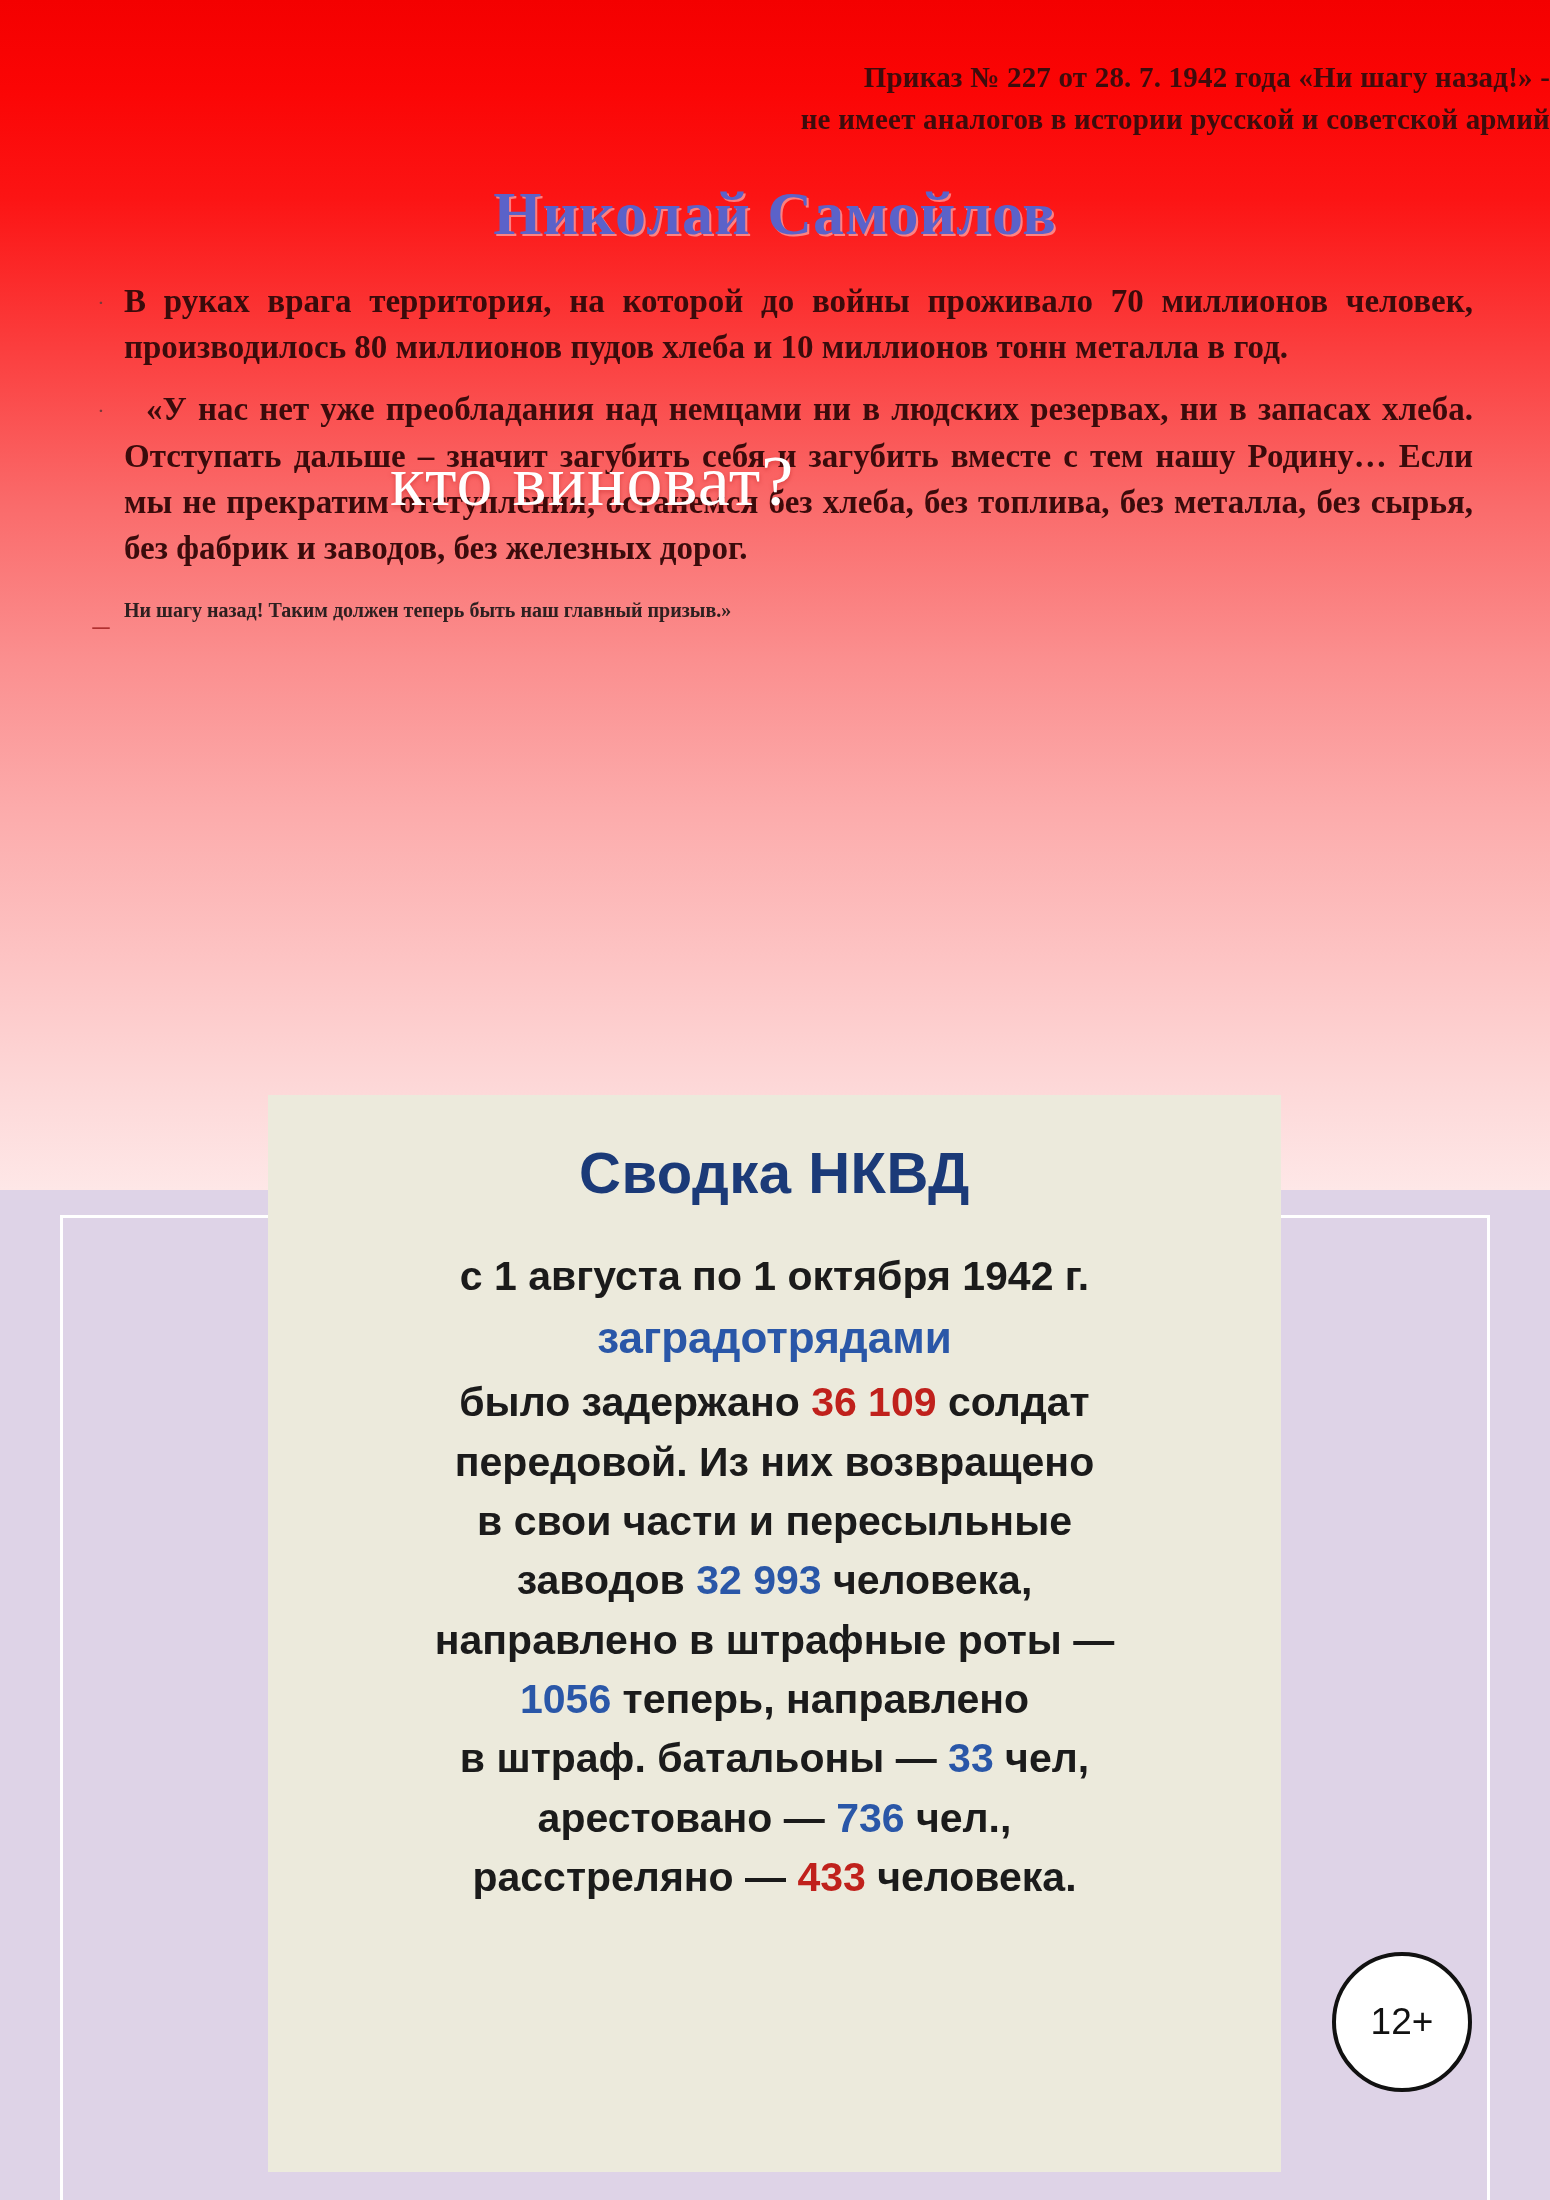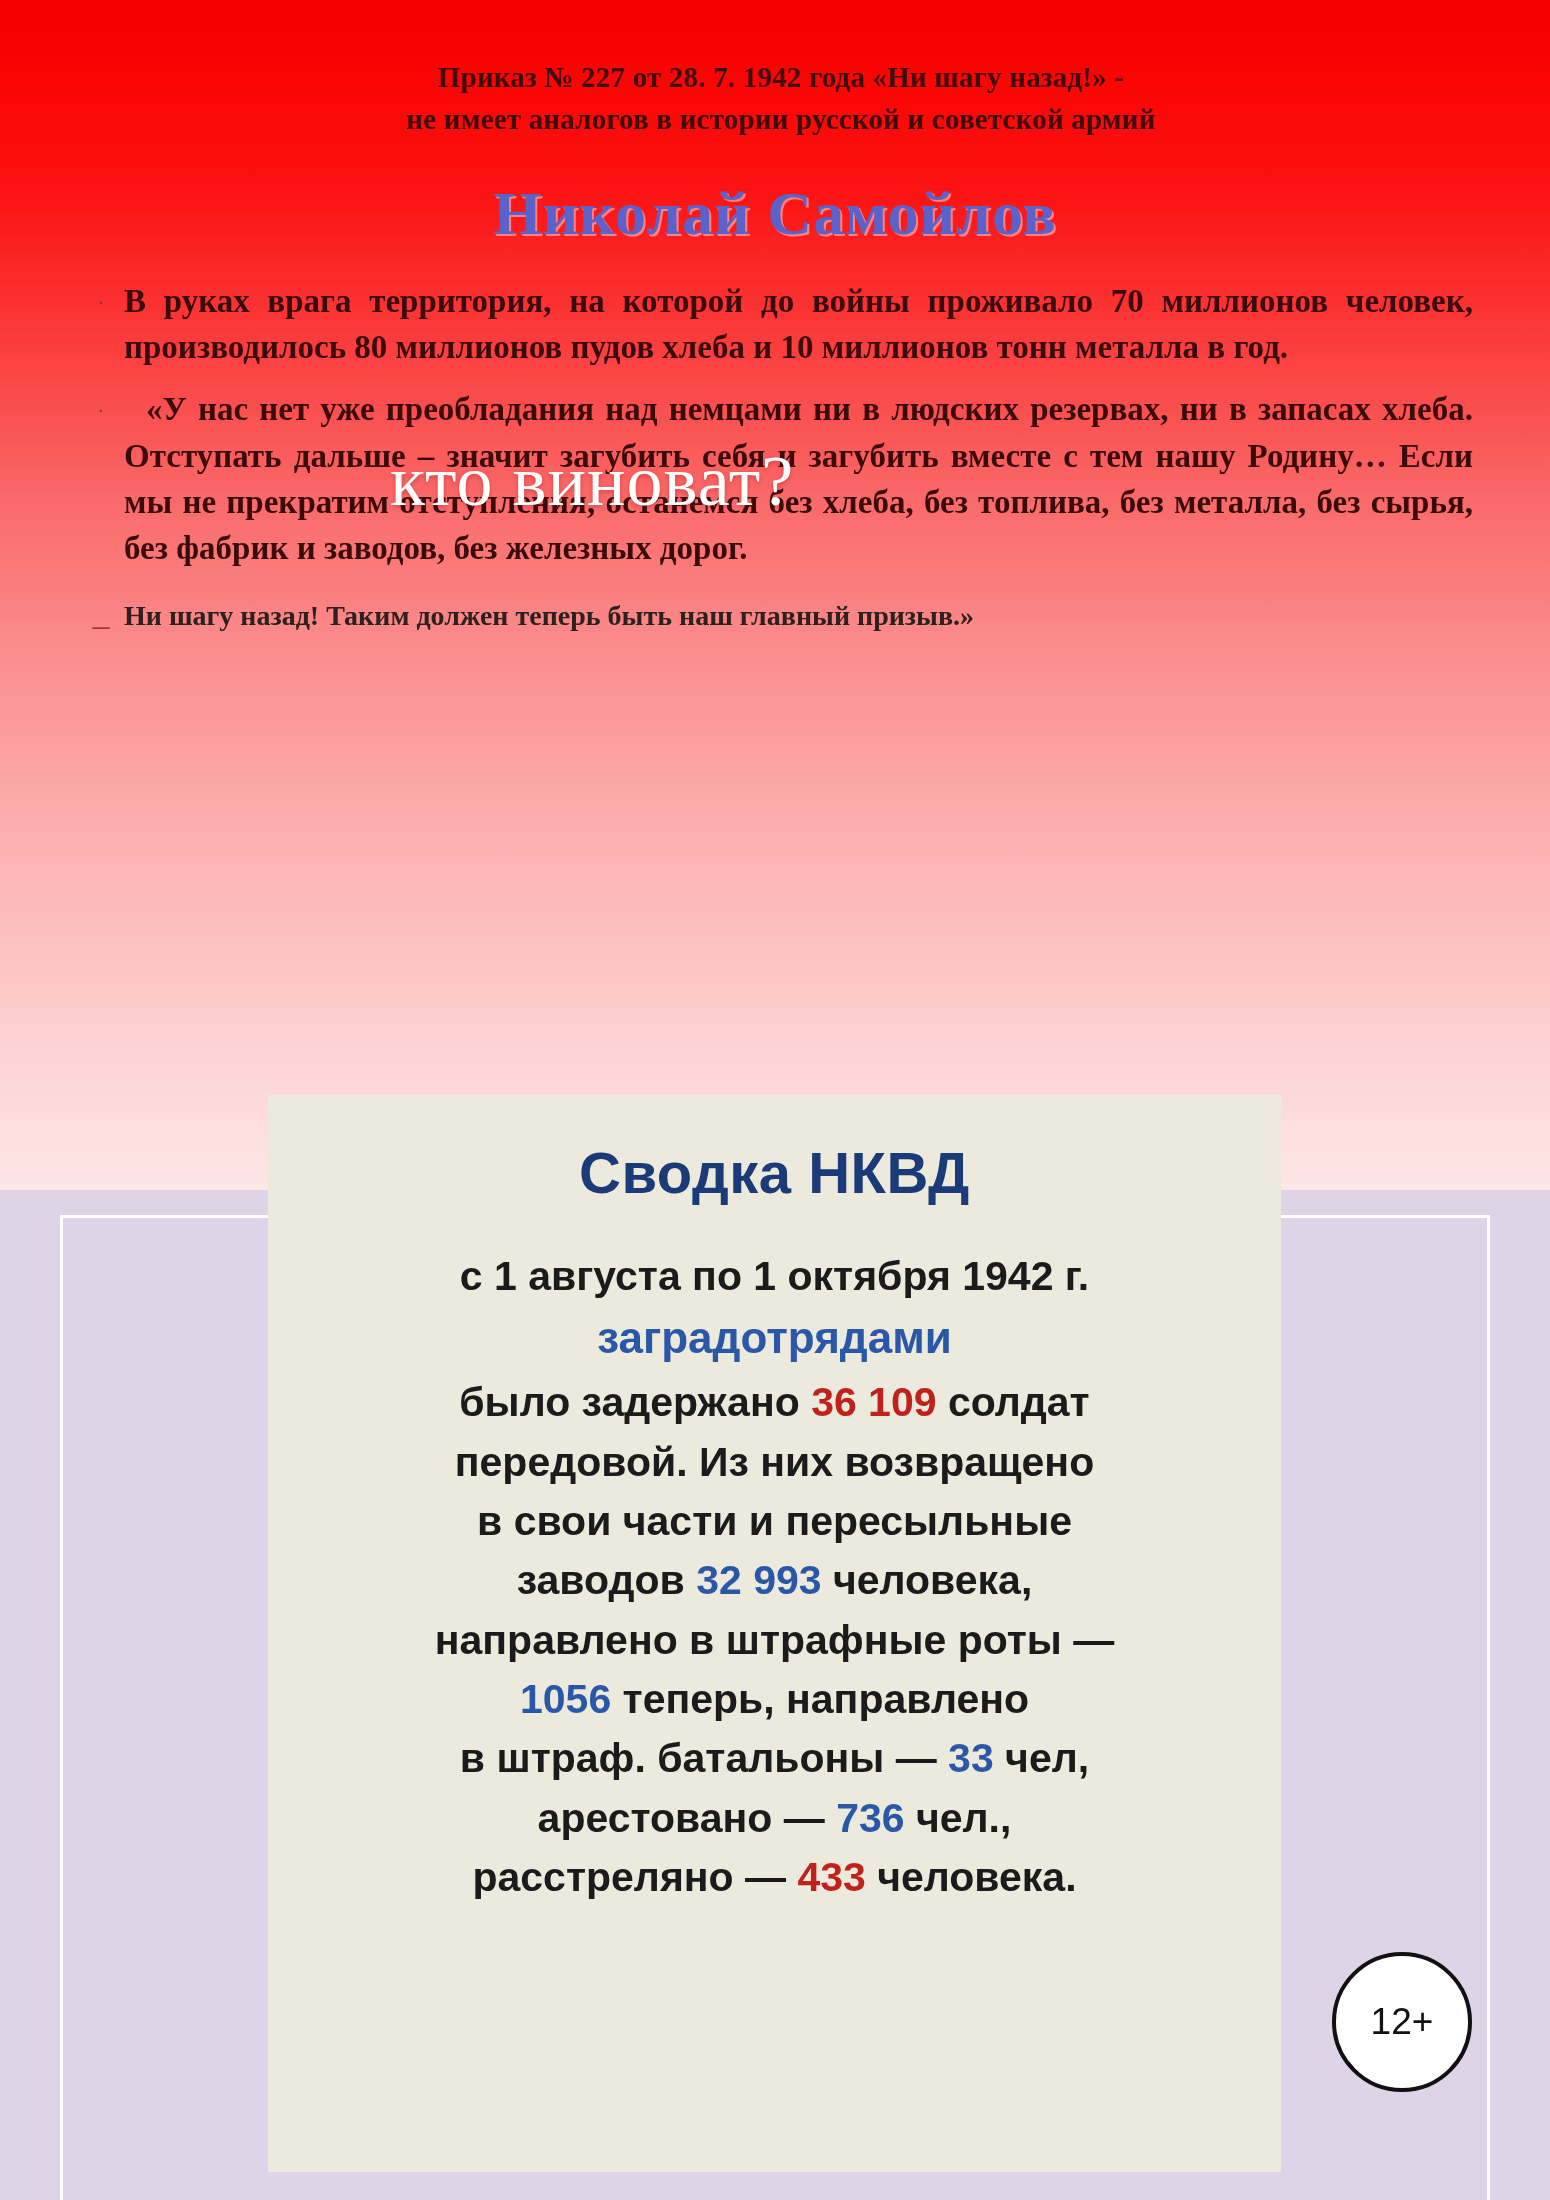--- a/index.html
+++ b/index.html
@@ -57,21 +57,21 @@
     border: 3px solid #ffffff;
     box-sizing: border-box;
   }
 
   
   .top-head {
     position: absolute;
     top: 56px;
     left: 12px;
     right: 0;
-    text-align: center;
+    text-align: right;
     color: #3d0c0c;
     font-weight: bold;
     font-size: 29px;
     line-height: 1.45;
     letter-spacing: .2px;
   }
   .top-head .l2 { display: block; }
 
   .author {
     position: absolute;
@@ -112,21 +112,21 @@
   .bullet-text {
     flex: 1;
     font-size: 33px;
     line-height: 1.40;
     font-weight: bold;
     text-align: justify;
     letter-spacing: 0px;
   }
   .bullet-text.p2 { text-indent: 22px; }
   .bullet-text.small {
-    font-size: 28px;
+    font-size: 20px;
     font-weight: bold;
     text-align: left;
     line-height: 1.38;
     color: #2e2020;
   }
 
   
   .overlay-question {
     position: absolute;
     top: 440px;

